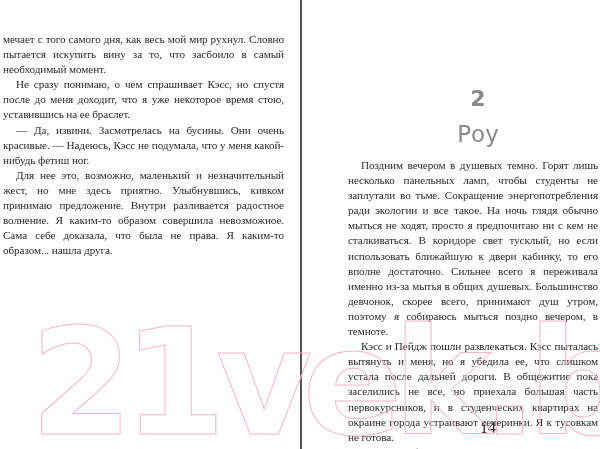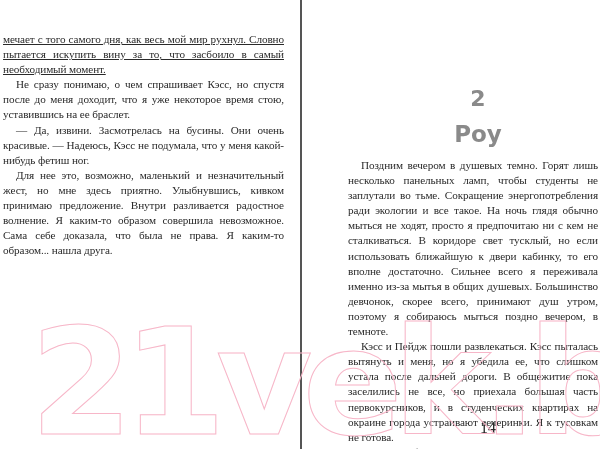--- a/index.html
+++ b/index.html
@@ -14,29 +14,29 @@
     .page-left { left: 0; width: 300px; padding: 32px 16px 0 3px; }
     .page-right { left: 302px; width: 298px; padding: 0 2px 0 46px; }
     .spine {
       position: absolute; left: 300px; top: 0; width: 2px; height: 449px;
       background: #555555;
     }
     p.par {
       margin: 0; font-size: 11.2px; line-height: 15.1px;
       text-align: justify; text-indent: 13px; letter-spacing: -0.1px;
     }
-    p.par.noindent { text-indent: 0; text-decoration: underline; }
+    p.par.noindent { text-indent: 0; }
     .chapter-num {
       font-family: "DejaVu Sans", sans-serif; color: #8a8a8a;
       font-size: 22px; font-weight: bold; text-align: center;
       margin: 86px 0 0 0; line-height: 26px; padding-left: 10px;
     }
     .chapter-title {
       font-family: "DejaVu Sans", sans-serif; color: #8a8a8a;
-      font-size: 23px; font-weight: bold; text-align: center;
+      font-size: 23px; font-weight: normal; text-align: center;
       margin: 8px 0 10px 0; line-height: 28px; padding-left: 10px;
     }
     .page-number {
       position: absolute; top: 419px; left: 456px; width: 40px;
       text-align: right; font-size: 16px; color: #2a2a2a;
     }
     .watermark {
       position: absolute; left: 30px; top: 318px; pointer-events: none;
       font-family: "DejaVu Sans", sans-serif; font-weight: bold;
       font-size: 148px; line-height: 130px; letter-spacing: -10px;

